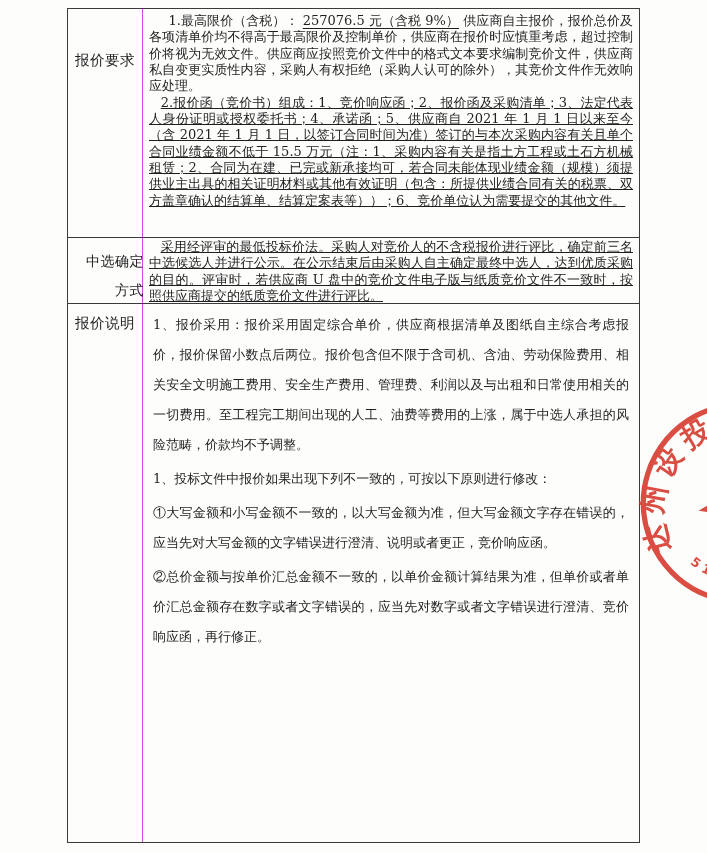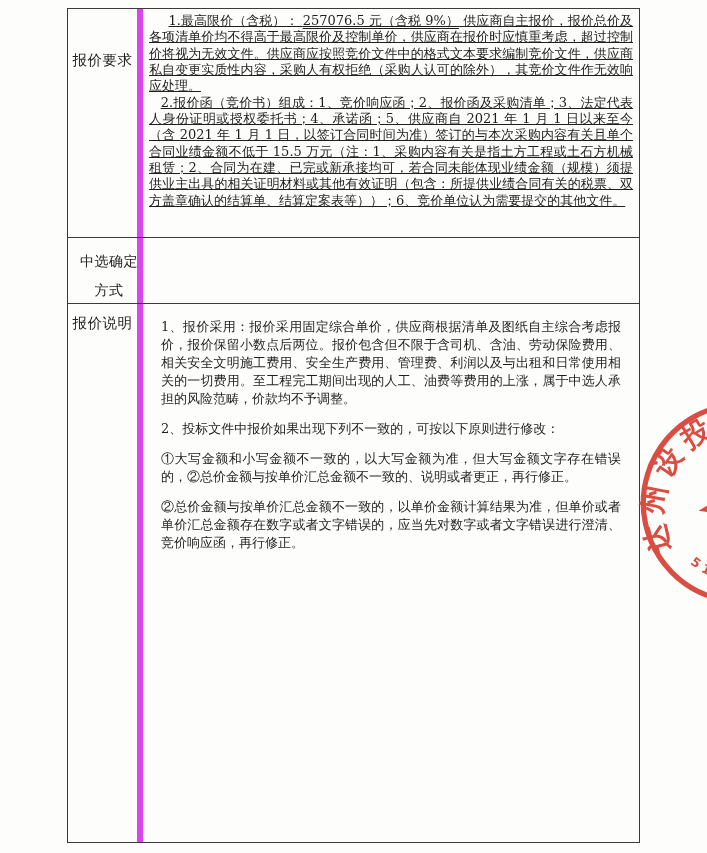--- a/index.html
+++ b/index.html
@@ -36,65 +36,65 @@
     border-bottom: 1px solid #3a3a3a;
   }
   .trow:last-child { border-bottom: none; }
   .row-1 { height: 229px; }
   .row-2 { height: 66px; }
   .row-3 { flex: 1; }
   .cell-label {
     width: 75px;
     min-width: 75px;
     box-sizing: border-box;
-    border-right: 6px solid #d946ef;
+    border-right: 1px solid #d946ef;
     font-size: 14.5px;
     letter-spacing: 0.5px;
   }
   .cell-content {
     flex: 1;
     box-sizing: border-box;
     padding: 2px 6px 0 6px;
     font-size: 13px;
     text-align: justify;
   }
   .label-req {
     text-align: center;
     padding-top: 42px;
   }
   .label-method {
-    text-align: center;
+    text-align: right;
     padding: 9px 0 0 6px;
     width: 75px;
     line-height: 29px;
     word-break: break-all;
     font-size: 14px;
   }
   .label-method-inner { display: inline-block; width: 70px; }
   .label-note {
     text-align: center;
     padding-top: 10px;
   }
   .content-req p,
   .content-method p {
     margin: 0;
     line-height: 16.35px;
   }
   .content-req { padding-top: 4px; }
-  .indent-lg { text-indent: 1.5em; text-decoration: underline; }
+  .indent-lg { text-indent: 1.5em; }
   .indent-sm { text-indent: 0.9em; text-decoration: underline; }
   .underline {
     text-decoration: underline;
     text-underline-offset: 3px;
   }
   .content-method { padding-top: 1px; }
   .content-note { padding-top: 2px; }
   .content-note p {
-    margin: 12px;
-    line-height: 18px;
+    margin: 4px;
+    line-height: 30px;
   }
   .seal {
     position: absolute;
     left: 637px;
     top: 398px;
     width: 210px;
     height: 210px;
     transform: rotate(-28deg);
     opacity: 0.88;
   }
@@ -123,28 +123,31 @@
       <div class="cell-content content-req">
         <p class="indent-lg"><span>1.最高限价（含税）： </span><span class="underline">257076.5 元（含税 9%）</span><span> 供应商自主报价，报价总价及各项清单价均不得高于最高限价及控制单价，供应商在报价时应慎重考虑，超过控制价将视为无效文件。供应商应按照竞价文件中的格式文本要求编制竞价文件，供应商私自变更实质性内容，采购人有权拒绝（采购人认可的除外），其竞价文件作无效响应处理。</span></p>
         <p class="indent-sm">2.报价函（竞价书）组成：1、竞价响应函；2、报价函及采购清单；3、法定代表人身份证明或授权委托书；4、承诺函；5、供应商自 2021 年 1 月 1 日以来至今（含 2021 年 1 月 1 日，以签订合同时间为准）签订的与本次采购内容有关且单个合同业绩金额不低于 15.5 万元（注：1、采购内容有关是指土方工程或土石方机械租赁；2、合同为在建、已完或新承接均可，若合同未能体现业绩金额（规模）须提供业主出具的相关证明材料或其他有效证明（包含：所提供业绩合同有关的税票、双方盖章确认的结算单、结算定案表等））；6、竞价单位认为需要提交的其他文件。</p>
       </div>
     </div>
 
     <div class="trow row-2">
       <div class="cell-label label-method">
         <span class="label-method-inner">中选确定方式</span>
       </div>
+      <div class="cell-content content-method">
+        <p class="indent-sm">采用经评审的最低投标价法。采购人对竞价人的不含税报价进行评比，确定前三名中选候选人并进行公示。在公示结束后由采购人自主确定最终中选人，达到优质采购的目的。评审时，若供应商 U 盘中的竞价文件电子版与纸质竞价文件不一致时，按照供应商提交的纸质竞价文件进行评比。</p>
+      </div>
     </div>
 
     <div class="trow row-3">
       <div class="cell-label label-note">报价说明</div>
       <div class="cell-content content-note">
         <p>1、报价采用：报价采用固定综合单价，供应商根据清单及图纸自主综合考虑报价，报价保留小数点后两位。报价包含但不限于含司机、含油、劳动保险费用、相关安全文明施工费用、安全生产费用、管理费、利润以及与出租和日常使用相关的一切费用。至工程完工期间出现的人工、油费等费用的上涨，属于中选人承担的风险范畴，价款均不予调整。</p>
-        <p>2、投标文件中报价如果出现下列不一致的，可按以下原则进行修改：</p>
-        <p>①大写金额和小写金额不一致的，以大写金额为准，但大写金额文字存在错误的，②总价金额与按单价汇总金额不一致的、说明或者更正，再行修正。</p>
+        <p>1、投标文件中报价如果出现下列不一致的，可按以下原则进行修改：</p>
+        <p>①大写金额和小写金额不一致的，以大写金额为准，但大写金额文字存在错误的，应当先对大写金额的文字错误进行澄清、说明或者更正，竞价响应函。</p>
         <p>②总价金额与按单价汇总金额不一致的，以单价金额计算结果为准，但单价或者单价汇总金额存在数字或者文字错误的，应当先对数字或者文字错误进行澄清、竞价响应函，再行修正。</p>
       </div>
     </div>
 
   </div>
 
   <svg class="seal" viewBox="0 0 200 200">
     <defs>
       <path id="arcTop" d="M 20,110 A 80,80 0 1 1 180,110" fill="none"></path>
       <path id="arcBottom" d="M 28,124 A 76,76 0 0 0 172,124" fill="none"></path>

